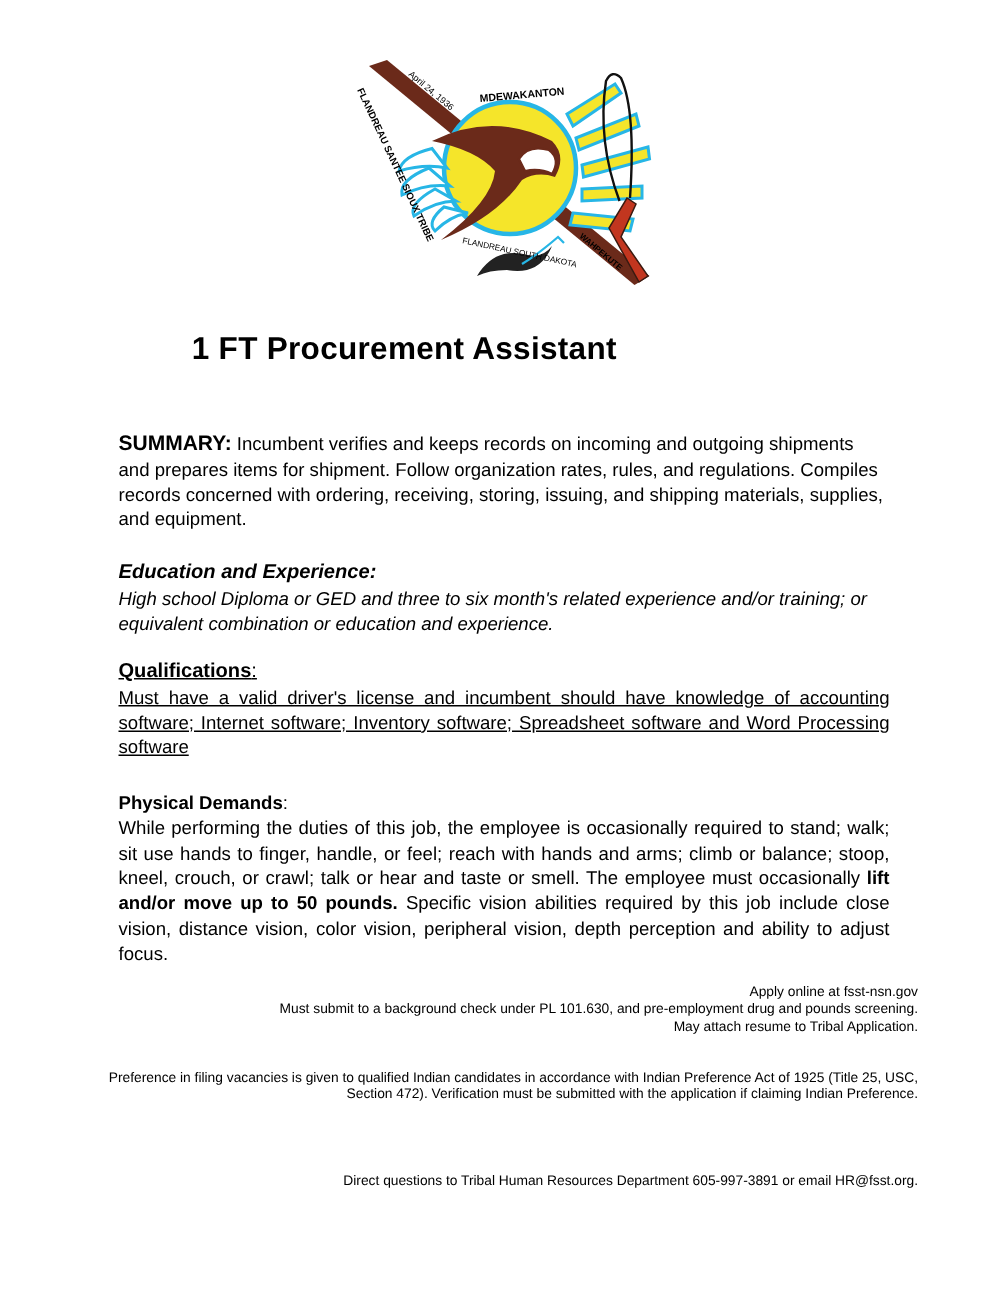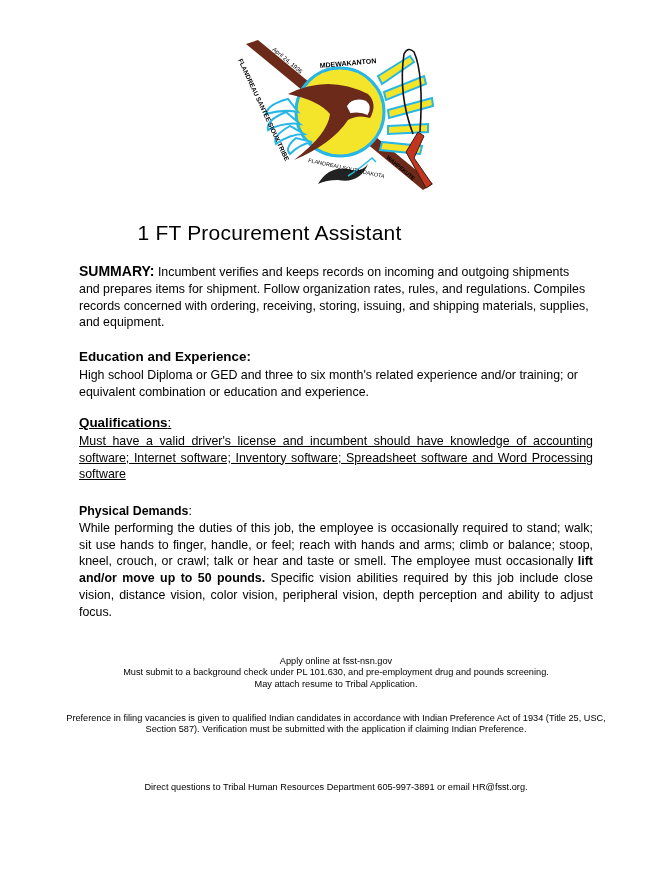--- a/index.html
+++ b/index.html
@@ -1,33 +1,33 @@
 <!DOCTYPE html>
 <html><head>
 <meta charset="utf-8">
 <style>
   html, body { margin: 0; padding: 0; background: #ffffff; }
   body { width: 672px; height: 869px; position: relative; overflow: hidden;
          font-family: "Liberation Sans", sans-serif; color: #000; }
   .logo { position: absolute; left: 228px; top: 34px; width: 225px; height: 160px; }
   .title { position: absolute; left: 0; width: 539px; top: 221px; text-align: center;
-           font-size: 21px; font-weight: normal; letter-spacing: 0.2px; }
-  .section { position: absolute; left: 79px; width: 514px; font-size: 12.4px; line-height: 16.8px; }
+           font-size: 21px; font-weight: bold; letter-spacing: 0.2px; }
+  .section { position: absolute; left: 79px; width: 514px; font-size: 12.4px; line-height: 16.8px; margin-top: 24px; }
   .section p { margin: 0; }
   .justify { text-align: justify; }
   .hd { font-weight: bold; font-size: 13.4px; }
   .summary { top: 263px; }
-  .edu { top: 349px; }
+  .edu { top: 349px; font-style: italic; }
   .edu .hd, .qual .hd { display:block; margin-bottom: 1px; }
   .qual { top: 415px; text-decoration: underline; }
   .phys { top: 503px; }
   .phys .hd { font-size: 12.4px; }
   .footer { position: absolute; left: 60px; width: 552px; text-align: center;
             font-size: 9.2px; line-height: 11.4px; }
-  .footer p { margin: 0; }
+  .footer p { margin: 0; text-align: right; }
   .f1 { top: 656px; }
   .f2 { top: 713px; }
   .f3 { top: 758px; margin-top: 24px; }
 </style>
 </head>
 <body>
 
 <svg class="logo" viewBox="0 0 225 160">
 
   <path d="M18 10 L30 6 L205 150 L195 156 Z" fill="#6b2a1a"></path>
@@ -87,18 +87,18 @@
   <p class="justify"><span>While performing the duties of this job, the employee is occasionally required to stand; walk; sit use hands to finger, handle, or feel; reach with hands and arms; climb or balance; stoop, kneel, crouch, or crawl; talk or hear and taste or smell. The employee must occasionally </span><b>lift and/or move up to 50 pounds.</b><span> Specific vision abilities required by this job include close vision, distance vision, color vision, peripheral vision, depth perception and ability to adjust focus.</span></p>
 </div>
 
 <div class="footer f1">
   <p>Apply online at fsst-nsn.gov</p>
   <p>Must submit to a background check under PL 101.630, and pre-employment drug and pounds screening.</p>
   <p>May attach resume to Tribal Application.</p>
 </div>
 
 <div class="footer f2">
-  <p>Preference in filing vacancies is given to qualified Indian candidates in accordance with Indian Preference Act of 1934 (Title 25, USC, Section 587). Verification must be submitted with the application if claiming Indian Preference.</p>
+  <p>Preference in filing vacancies is given to qualified Indian candidates in accordance with Indian Preference Act of 1925 (Title 25, USC, Section 472). Verification must be submitted with the application if claiming Indian Preference.</p>
 </div>
 
 <div class="footer f3">
   <p>Direct questions to Tribal Human Resources Department 605-997-3891 or email HR@fsst.org.</p>
 </div>
 
 </body></html>

